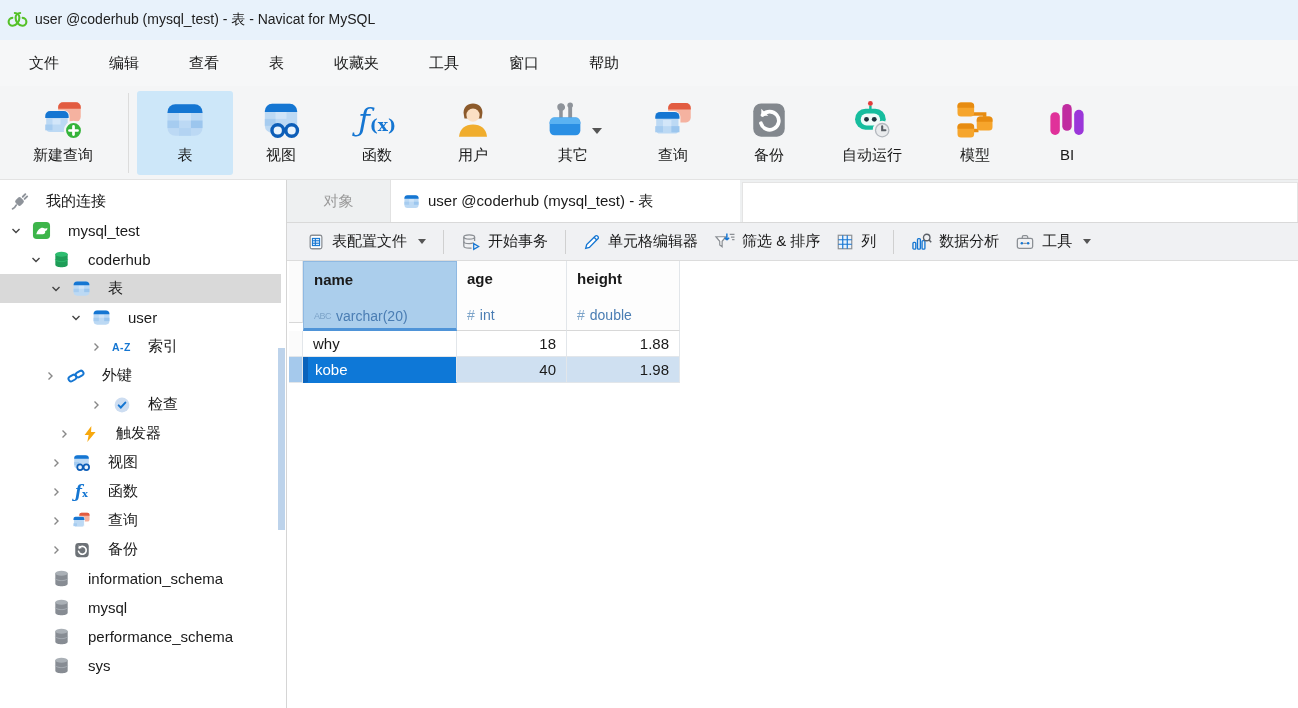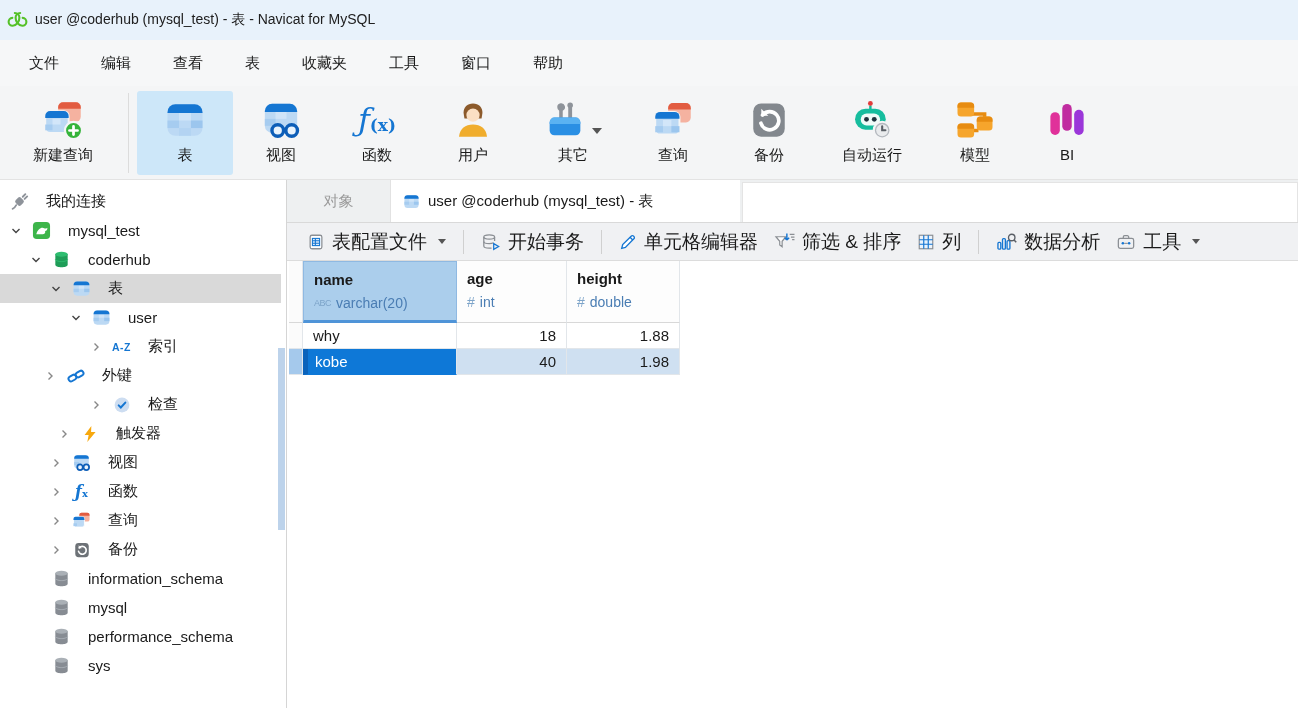--- a/index.html
+++ b/index.html
@@ -6,21 +6,21 @@
   * { margin:0; padding:0; box-sizing:border-box; }
   html,body { width:1298px; height:708px; overflow:hidden; }
   body { font-family:"Liberation Sans","DejaVu Sans",sans-serif; color:#1a1a1a; background:#fff; }
   .window { width:1298px; height:708px; display:flex; flex-direction:column; }
 
   
   .titlebar { height:40px; background:#e8f2fb; display:flex; align-items:center; padding-left:7px; gap:7px; flex:0 0 auto; }
   .titlebar .ttext { font-size:14px; color:#202020; }
 
   
-  .menubar { height:46px; background:#f6f7f8; display:flex; align-items:center; padding-left:8px; flex:0 0 auto; }
+  .menubar { height:46px; background:#f6f7f8; display:flex; align-items:center; padding-left:8px; flex:0 0 auto;gap:8px; }
   .menu-item { font-size:15px; padding:6px 21px; cursor:default; }
 
   
   .toolbar { height:94px; background:#f4f5f6; display:flex; align-items:flex-start; padding:5px 0 0 6px; border-bottom:1px solid #e3e3e3; flex:0 0 auto; }
   .tbtn { min-width:96px; height:84px; display:flex; flex-direction:column; align-items:center; justify-content:flex-start; padding-top:6px; border-radius:3px; }
   .tbtn.active { background:#cde7f9; }
   .tbtn .ticonbox { height:46px; display:flex; align-items:center; justify-content:center;text-align:right; }
   .tbtn .tlabel { font-size:15px; margin-top:3px; }
   .tb-sep { width:1px; height:80px; background:#dcdcdc; margin:2px 8px 0 8px; }
   .tb-caret { width:0; height:0; border-left:5px solid transparent; border-right:5px solid transparent; border-top:6px solid #555; margin:22px 0 0 6px; }
@@ -42,35 +42,35 @@
   .sb-thumb { position:absolute; right:1px; top:168px; width:7px; height:182px; background:#bdd3eb; }
 
   
   .content { flex:1; display:flex; flex-direction:column; min-width:0; }
   .tabbar { height:43px; background:#eef0f1; display:flex; align-items:stretch; border-bottom:1px solid #d9d9d9; flex:0 0 auto; }
   .tab-objects { width:103px; display:flex; align-items:center; justify-content:center; font-size:15px; color:#9a9a9a; }
   .tab-active { background:#fff; display:flex; align-items:center; gap:8px; padding:0 18px 0 12px; font-size:15px; border-left:1px solid #e2e2e2; min-width:350px; }
   .tab-rest { flex:1; background:#fff; border:1px solid #e4e4e4; border-bottom:none; margin:2px 0 0 2px; }
 
   
-  .sec-toolbar { height:38px; background:#f0f1f3; border-bottom:1px solid #dcdcdc; display:flex; align-items:center; padding-left:12px; font-size:19px; flex:0 0 auto; }
+  .sec-toolbar { height:38px; background:#f0f1f3; border-bottom:1px solid #dcdcdc; display:flex; align-items:center; padding-left:12px; font-size:15px; flex:0 0 auto; }
   .sbtn { display:flex; align-items:center; gap:7px; padding:4px 8px; }
   .s-caret { width:0; height:0; border-left:4.5px solid transparent; border-right:4.5px solid transparent; border-top:5px solid #555; margin-left:4px; }
   .s-sep { width:1px; height:24px; background:#d0d0d0; margin:0 9px; }
 
   
   .grid-area { flex:1; background:#fff; overflow:hidden; }
   .grid { margin-left:2px; display:inline-block; }
   .grow { display:flex; }
   .gind { width:14px; flex:0 0 14px; border-right:1px solid #e2e6ea; border-bottom:1px solid #e2e6ea; background:#fbfbfb; }
   .gcell { border-right:1px solid #e2e6ea; border-bottom:1px solid #e2e6ea; padding:0 10px; display:flex; align-items:center; font-size:15px; background:#fff; }
   .c-name { width:154px; flex:0 0 154px; }
   .c-age { width:110px; flex:0 0 110px; justify-content:flex-end; }
   .c-height { width:113px; flex:0 0 113px; justify-content:flex-end; }
-  .ghead .gcell { flex-direction:column; align-items:flex-start; justify-content:flex-start; padding-top:8px; height:62px; background:#fdfdfd; border-bottom:1px solid #d8d8d8; }
+  .ghead .gcell { flex-direction:column; align-items:flex-start; justify-content:flex-start; padding-top:8px; height:70px; background:#fdfdfd; border-bottom:1px solid #d8d8d8;gap:13px; }
   .ghead .gind { height:62px; border-bottom:1px solid #d8d8d8; }
   .ghead .hname { font-weight:bold; font-size:15px; line-height:20px; }
   .ghead .htype { font-size:14px; color:#4a7db3; margin-top:5px; display:flex; align-items:center; gap:5px; }
   .ghead .abc { font-size:9px; color:#7da4c9; letter-spacing:-0.5px; }
   .ghead .hash { font-size:14px; color:#7da4c9; }
   .ghead .sel-col { background:#abceec; border:1px solid #8fb9e2; border-bottom:3px solid #4f94d8; }
   .drow .gcell { height:26px; }
   .drow.selected .gind { background:#a5c9ec; }
   .drow.selected .cell-sel { background:#cfe0f1; }
   .drow.selected .cell-main { background:#0e78d7; color:#fff; border-left:5px solid #0b63bb; padding-left:7px; border-bottom-color:#0e78d7; }

